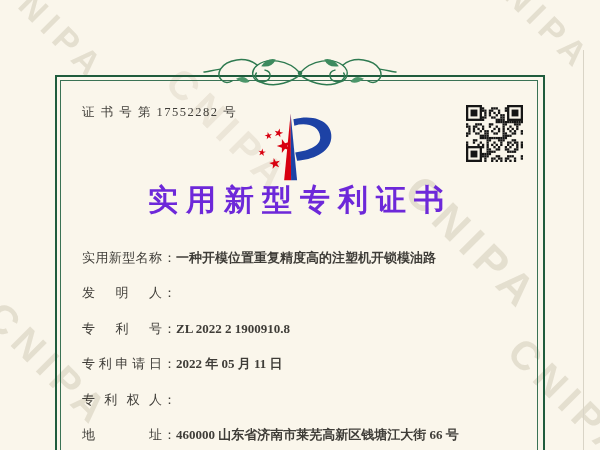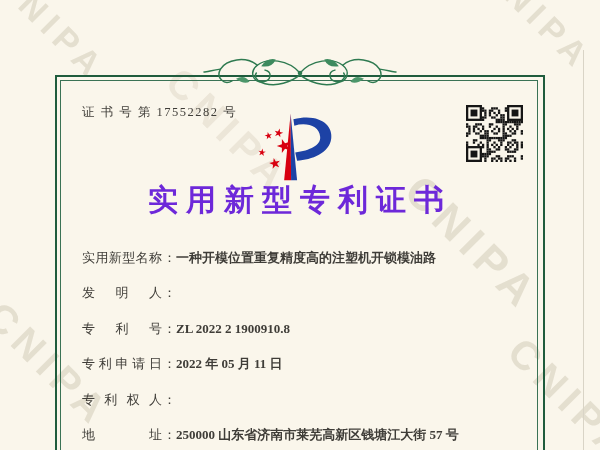--- a/index.html
+++ b/index.html
@@ -360,17 +360,17 @@
           <span>人</span>
         </span>
         <span class="fcolon">：</span>
     </div>
     <div class="frow">
       <span class="jlabel">
           <span>地</span>
           <span>址</span>
         </span>
         <span class="fcolon">：</span>
-      <span class="fvalue">250000 山东省济南市莱芜高新区钱塘江大街 57 号</span>
+      <span class="fvalue">460000 山东省济南市莱芜高新区钱塘江大街 66 号</span>
     </div>
   </div>
 
 </div>
 
 </body></html>

